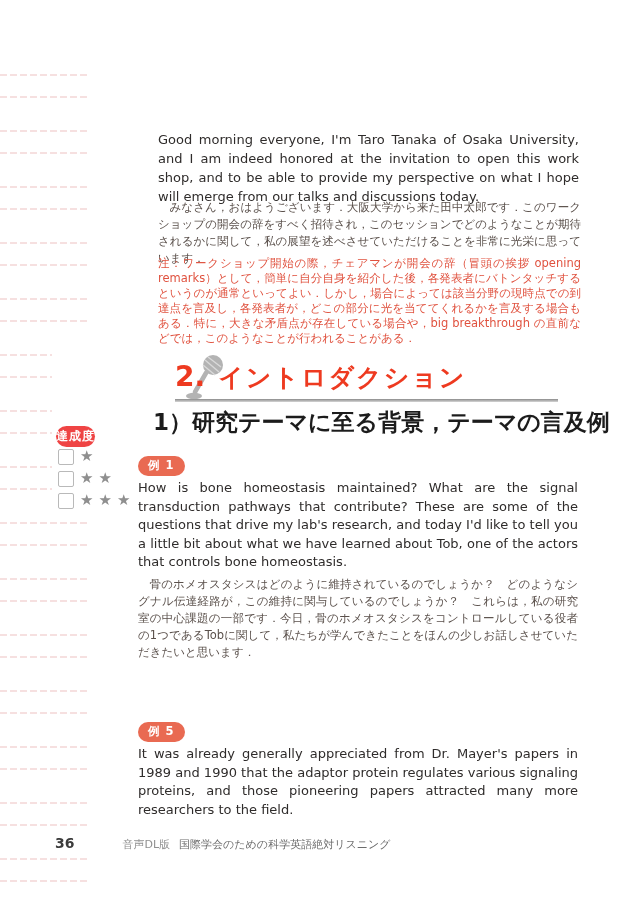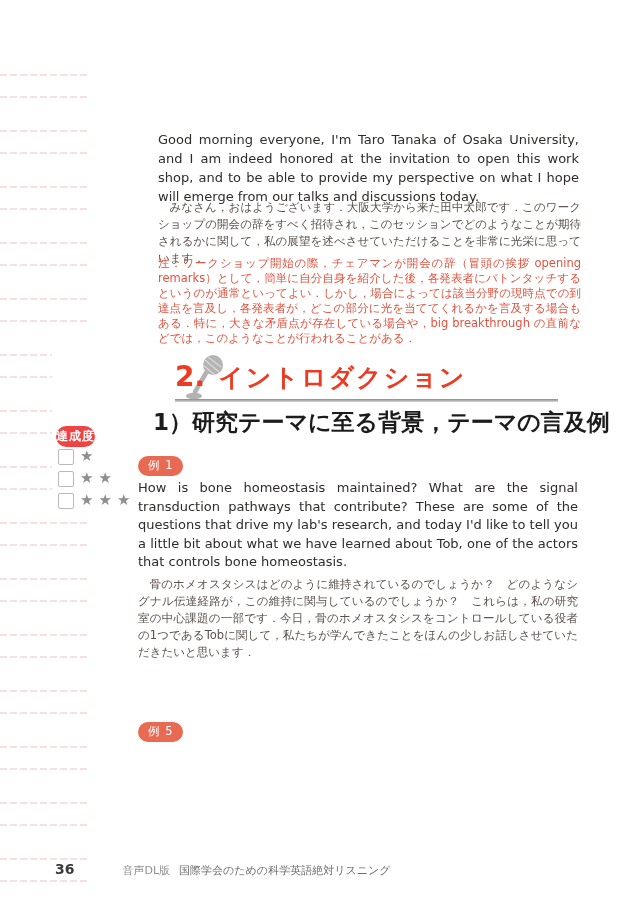--- a/index.html
+++ b/index.html
@@ -57,27 +57,27 @@
   .star-row { display:flex; align-items:center; gap:6px; height:17px; margin-bottom:5px; }
   .checkbox { width:14px; height:14px; background:#fff; border:1.6px solid #b9b9b9; border-radius:2px; }
   .stars { font-size:15px; color:#8f8f8f; letter-spacing:5px; line-height:1; white-space:nowrap; }
 
   .example { position:absolute; left:138px; width:440px; z-index:2; }
   .ex1 { top:454px; }
   .ex2 { top:622px; }
   .ex3 { top:720px; }
   .ex-badge {
     display:inline-block; background:#e96a52; color:#fff;
-    font-size:11.5px; font-weight:400; padding:2px 10px 3px;
+    font-size:11.5px; font-weight:700; padding:2px 10px 3px;
     border-radius:10px; letter-spacing:1px;
   }
   .ex-en { margin:3px 0 0 0; font-size:13px; line-height:18.5px; color:#2f2c2b; text-align:justify; }
   .ex-jp { margin:4px 0 0 0; font-size:11.5px; line-height:17px; color:#5a504b; text-align:justify; text-indent:1em; }
 
-  .footer { position:absolute; left:55px; top:835px; display:flex; align-items:baseline; z-index:2;margin-top:26px; }
+  .footer { position:absolute; left:55px; top:835px; display:flex; align-items:baseline; z-index:2; }
   .footer .pno { font-size:14px; font-weight:600; color:#3c3c3c; }
   .footer .ed  { font-size:11px; color:#909090; margin-left:48px; }
   .footer .bt  { font-size:11px; color:#6b6b6b; margin-left:9px; font-weight:400; }
 </style>
 </head>
 <body>
 
 <div class="page">
 
   <svg class="bleed" width="96" height="900">
@@ -151,20 +151,21 @@
 
   <div class="example ex1">
     <span class="ex-badge">例 1</span>
     <p class="ex-en">How is bone homeostasis maintained? What are the signal transduction pathways that contribute? These are some of the questions that drive my lab's research, and today I'd like to tell you a little bit about what we have learned about Tob, one of the actors that controls bone homeostasis.</p>
     <p class="ex-jp">骨のホメオスタシスはどのように維持されているのでしょうか？　どのようなシグナル伝達経路が，この維持に関与しているのでしょうか？　これらは，私の研究室の中心課題の一部です．今日，骨のホメオスタシスをコントロールしている役者の1つであるTobに関して，私たちが学んできたことをほんの少しお話しさせていただきたいと思います．</p>
   </div>
 
 
   <div class="example ex3">
     <span class="ex-badge">例 5</span>
+    <p class="ex-en">It was already generally appreciated from Dr. Mayer's papers in 1989 and 1990 that the adaptor protein regulates various signaling proteins, and those pioneering papers attracted many more researchers to the field.</p>
   </div>
 
   <div class="footer">
     <span class="pno">36</span>
     <span class="ed">音声DL版</span>
     <span class="bt">国際学会のための科学英語絶対リスニング</span>
   </div>
 
 </div>
 

